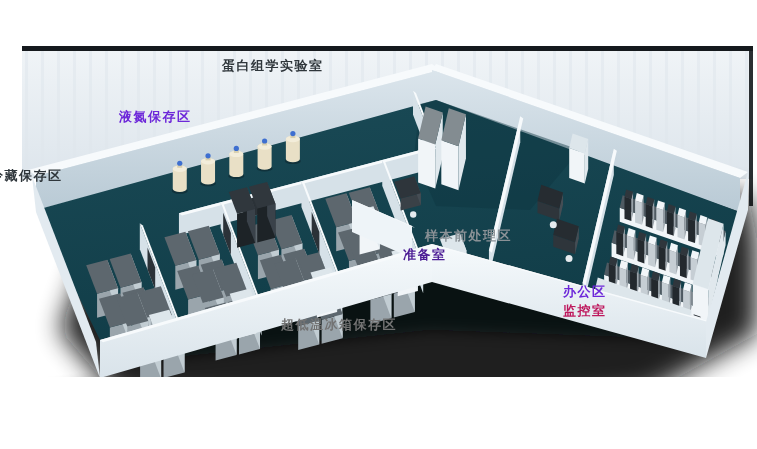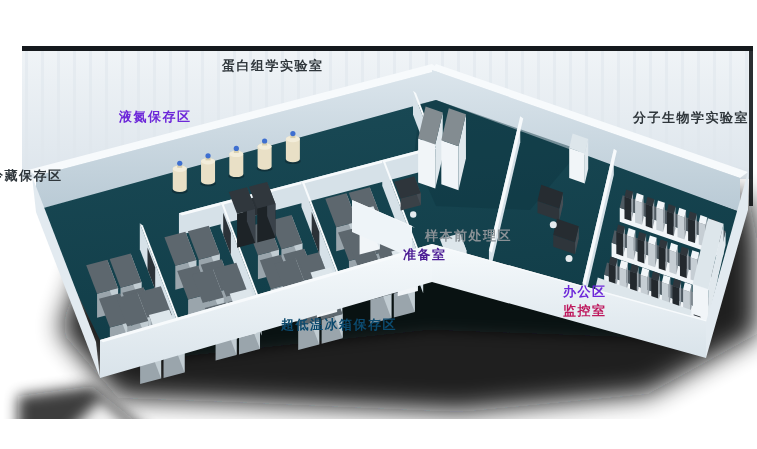--- a/index.html
+++ b/index.html
@@ -1,17 +1,17 @@
 <!DOCTYPE html>
 <html><head>
 <meta charset="utf-8">
 <style>
   html,body{margin:0;padding:0;background:#ffffff;}
   .stage{
-    position:relative;width:757px;height:419px;background:#ffffff;
+    position:relative;width:757px;height:377px;background:#ffffff;
     overflow:hidden;font-family:"DejaVu Sans","Liberation Sans",sans-serif;
   }
   .stage svg{position:absolute;left:0;top:0;}
   .lbl{
     position:absolute;font-size:13px;font-weight:bold;letter-spacing:1.5px;
     line-height:1;white-space:nowrap;user-select:none;
   }
   .lbl.dark{color:#2f363b;}
   .lbl.gray{color:#8a9196;}
 </style>
@@ -356,19 +356,18 @@
         <polygon points="432,244 706,320 706,358 432,282" fill="url(#gradFront)"></polygon>
         <polygon points="432,244 706,320 709,322.2 435,246.2" fill="#f7fafc"></polygon>
         <polygon points="32,176 96,342 100,378 36,212" fill="#e2eaf0"></polygon>
         <polygon points="748,172 706,322 706,358 748,210" fill="#e2eaf0"></polygon>
       </g>
   </svg>
 
   <div class="lbl dark" style="left: 222px; top: 59px; color: rgb(47, 54, 59);">蛋白组学实验室</div>
   <div class="lbl dark" style="left: 119px; top: 110px; color: #6d28d9;">液氮保存区</div>
   <div class="lbl dark" style="left: -10px; top: 169px; color: rgb(47, 54, 59);">冷藏保存区</div>
-  <div class="lbl dark" style="left: 633px; top: 111px; color: rgb(47, 54, 59);">分子生物学实验室</div>
   <div class="lbl gray" style="left: 403px; top: 229px; color: rgb(138, 145, 150); margin-left: 22px;">样本前处理区</div>
   <div class="lbl gray" style="left: 403px; top: 248px; color: #4c1d95;">准备室</div>
   <div class="lbl gray" style="left: 563px; top: 285px; color: #6d28d9;">办公区</div>
   <div class="lbl gray" style="left: 563px; top: 304px; color: #be185d;">监控室</div>
-  <div class="lbl gray" style="left: 281px; top: 318px; color: #0c4a6e; text-align: right;">超低温冰箱保存区</div>
+  <div class="lbl gray" style="left: 281px; top: 318px; color: #737373; text-align: right;">超低温冰箱保存区</div>
 </div>
 
 </body></html>

